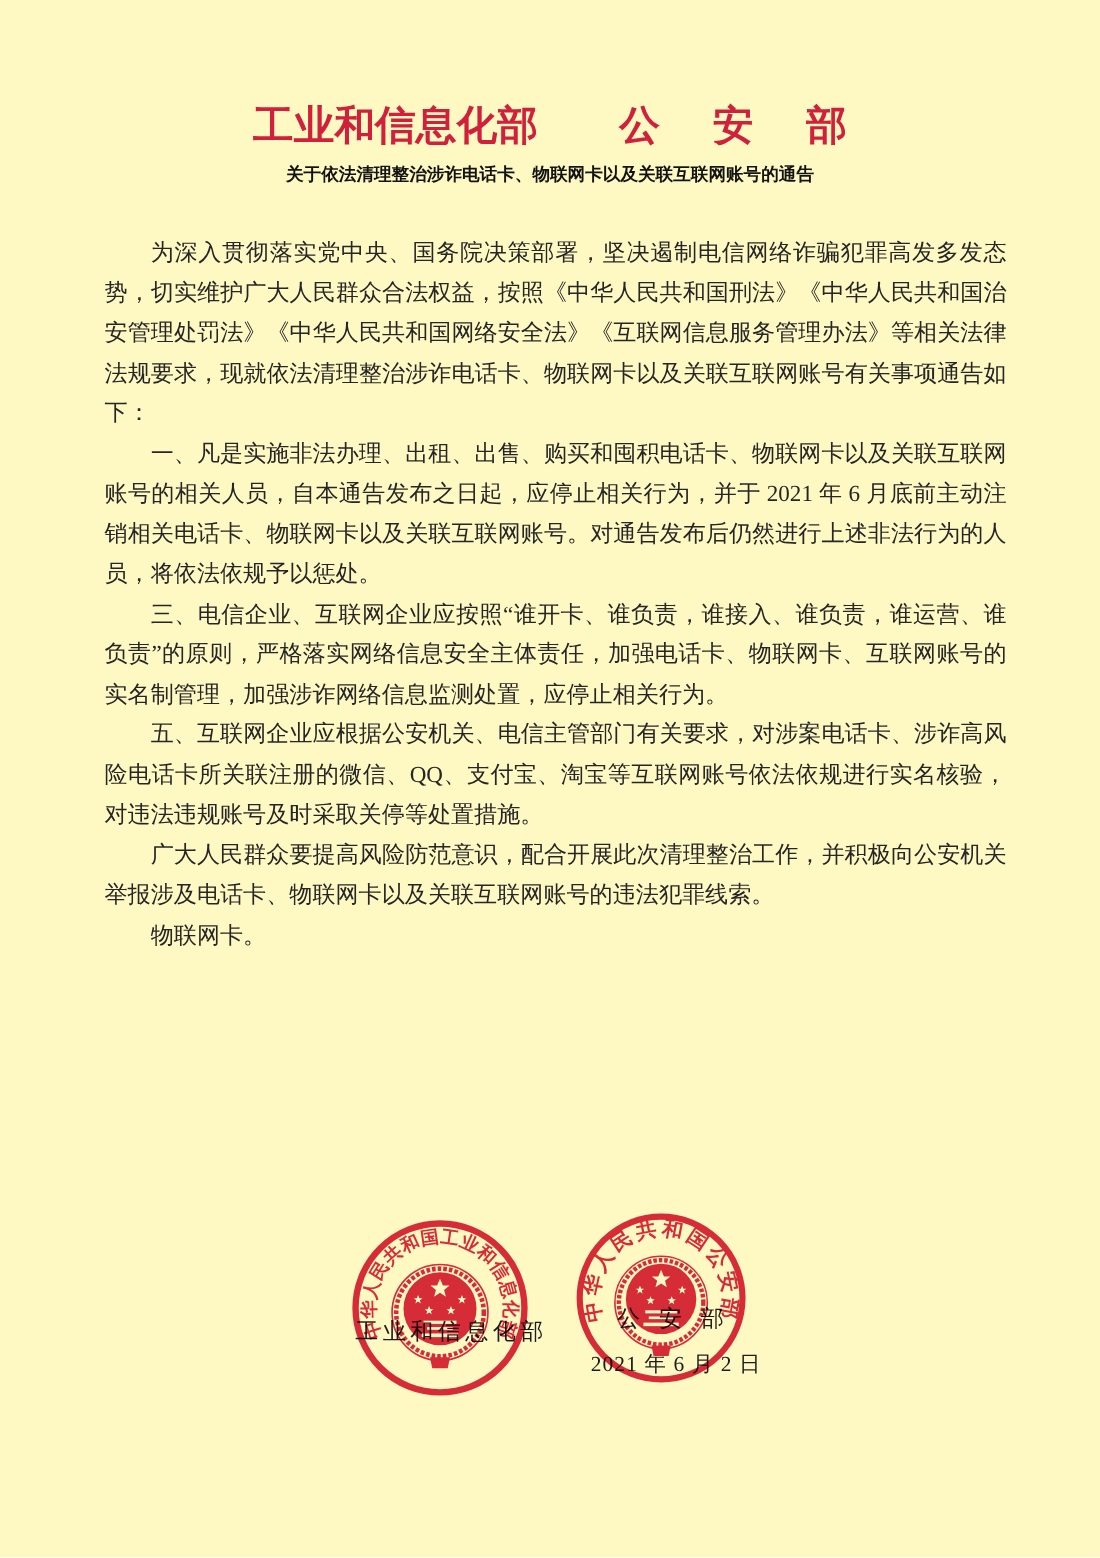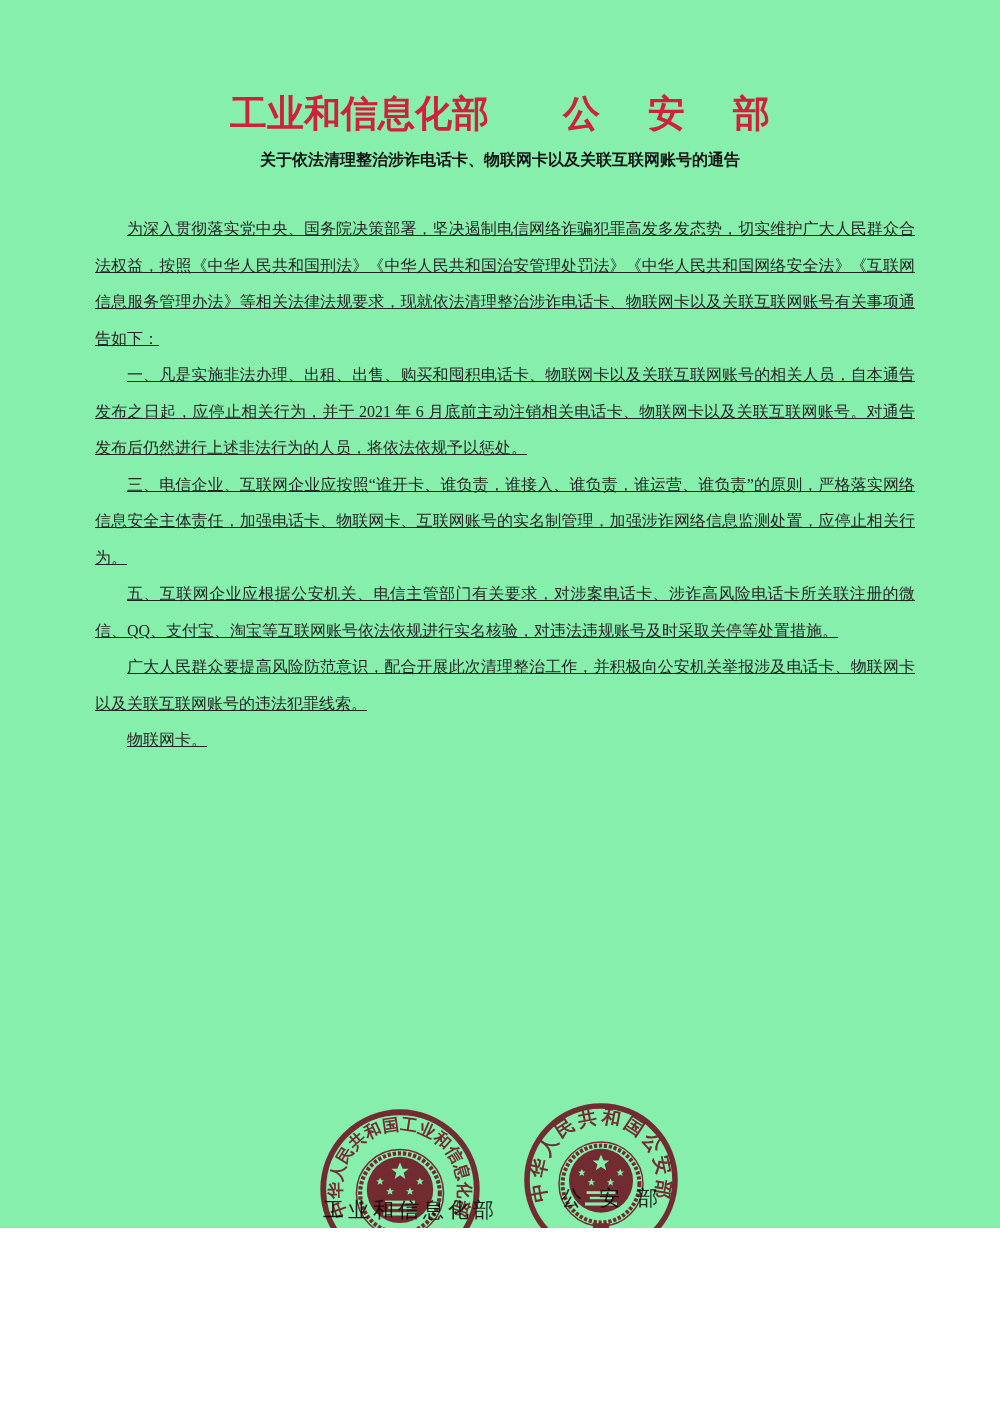--- a/index.html
+++ b/index.html
@@ -4,44 +4,43 @@
 <style>
   :root{
     --red:#d0203c;
     --seal-red:#d52440;
     --ink:#262626;
     --black-ink:#1d1d1d;
   }
   html,body{margin:0;padding:0;background:#ffffff;}
   .page{
     position:relative;
-    width:1000px;height:1228px;
-    background:#86efac;
+    width:1000px;height:1416px;
+    background:#fef9c3;
     font-family:"Liberation Serif","DejaVu Serif",serif;
     color:var(--ink);
     overflow:hidden;
   }
   .header-row{
     position:absolute;top:94px;left:0;width:100%;
     display:flex;justify-content:center;align-items:baseline;gap:74px;
     font-family:"Liberation Sans","DejaVu Sans",sans-serif;
     font-weight:bold;color:var(--red);font-size:37px;line-height:1.1;
   }
   .ministry-right{letter-spacing:48px;margin-right:-48px;}
   .doc-title{
     position:absolute;top:150px;left:0;width:100%;
     text-align:center;margin:0;
     font-family:"Liberation Sans","DejaVu Sans",sans-serif;
     font-weight:bold;color:#131313;font-size:16px;line-height:1.2;
   }
   .body-text{
     position:absolute;top:211px;left:95px;width:820px;
-    font-size:16px;line-height:36.5px;
+    font-size:21px;line-height:36.5px;
     text-align:justify;
-    text-decoration:underline;
   }
   .body-text p{margin:0;text-indent:2em;}
   
   .seal{position:absolute;mix-blend-mode:multiply;opacity:.96;}
   .seal-left{left:317px;top:1106px;width:166px;height:166px;}
   .seal-right{left:521px;top:1100px;width:160px;height:160px;}
   .ring-text{
     font-family:"Liberation Sans","DejaVu Sans",sans-serif;
     font-weight:bold;fill:var(--seal-red);
   }

